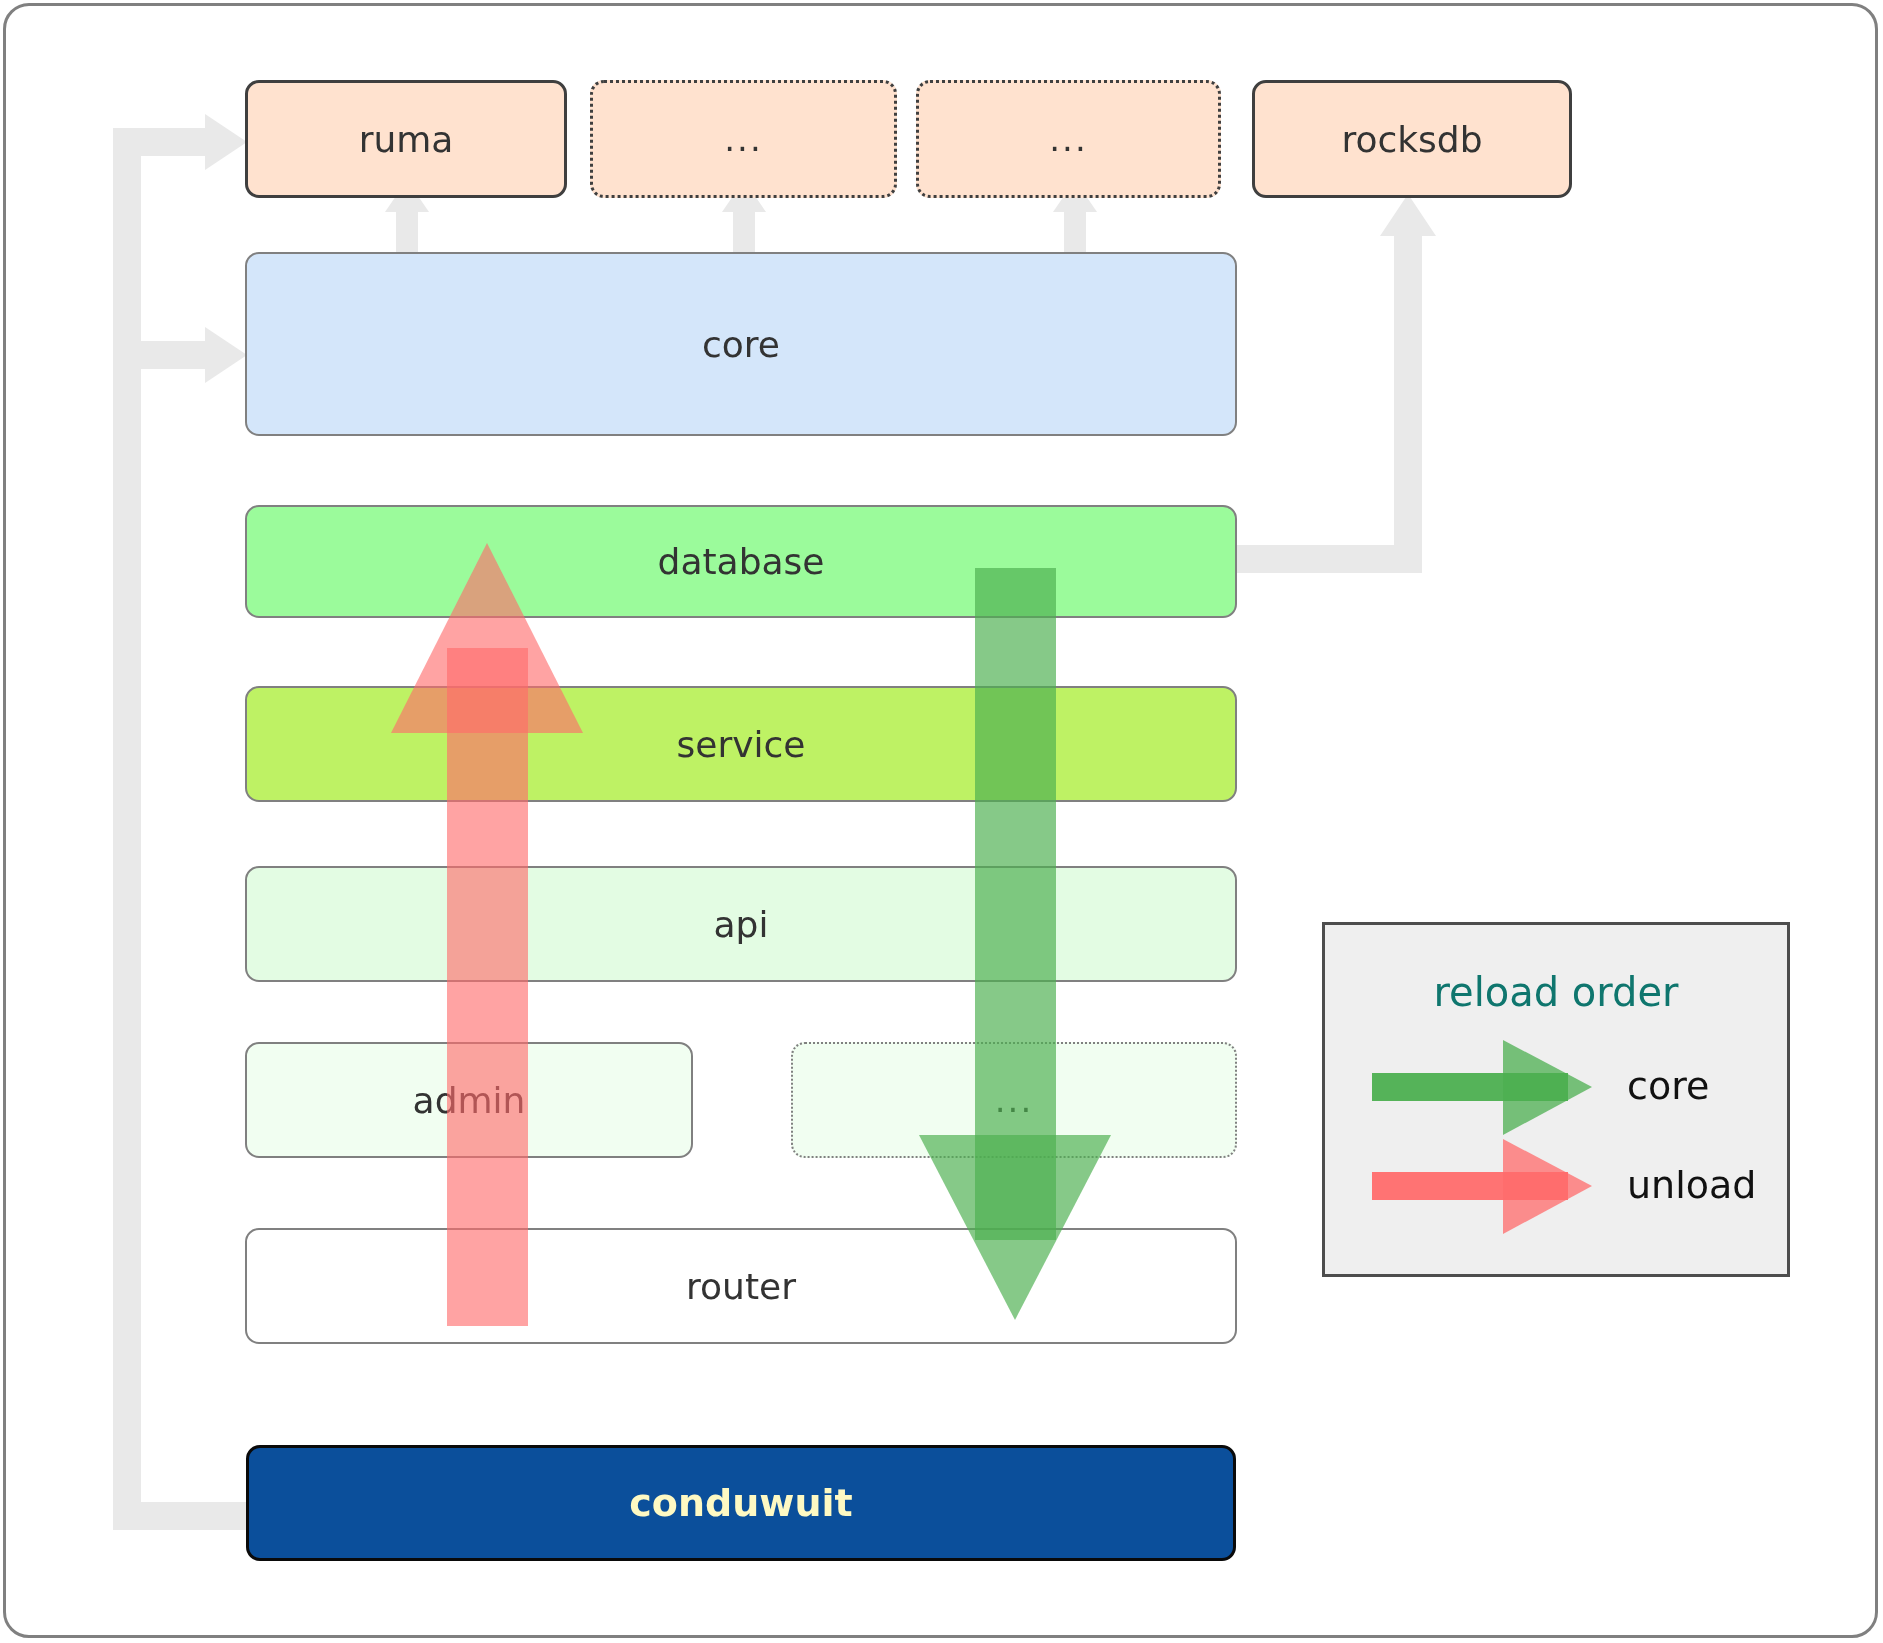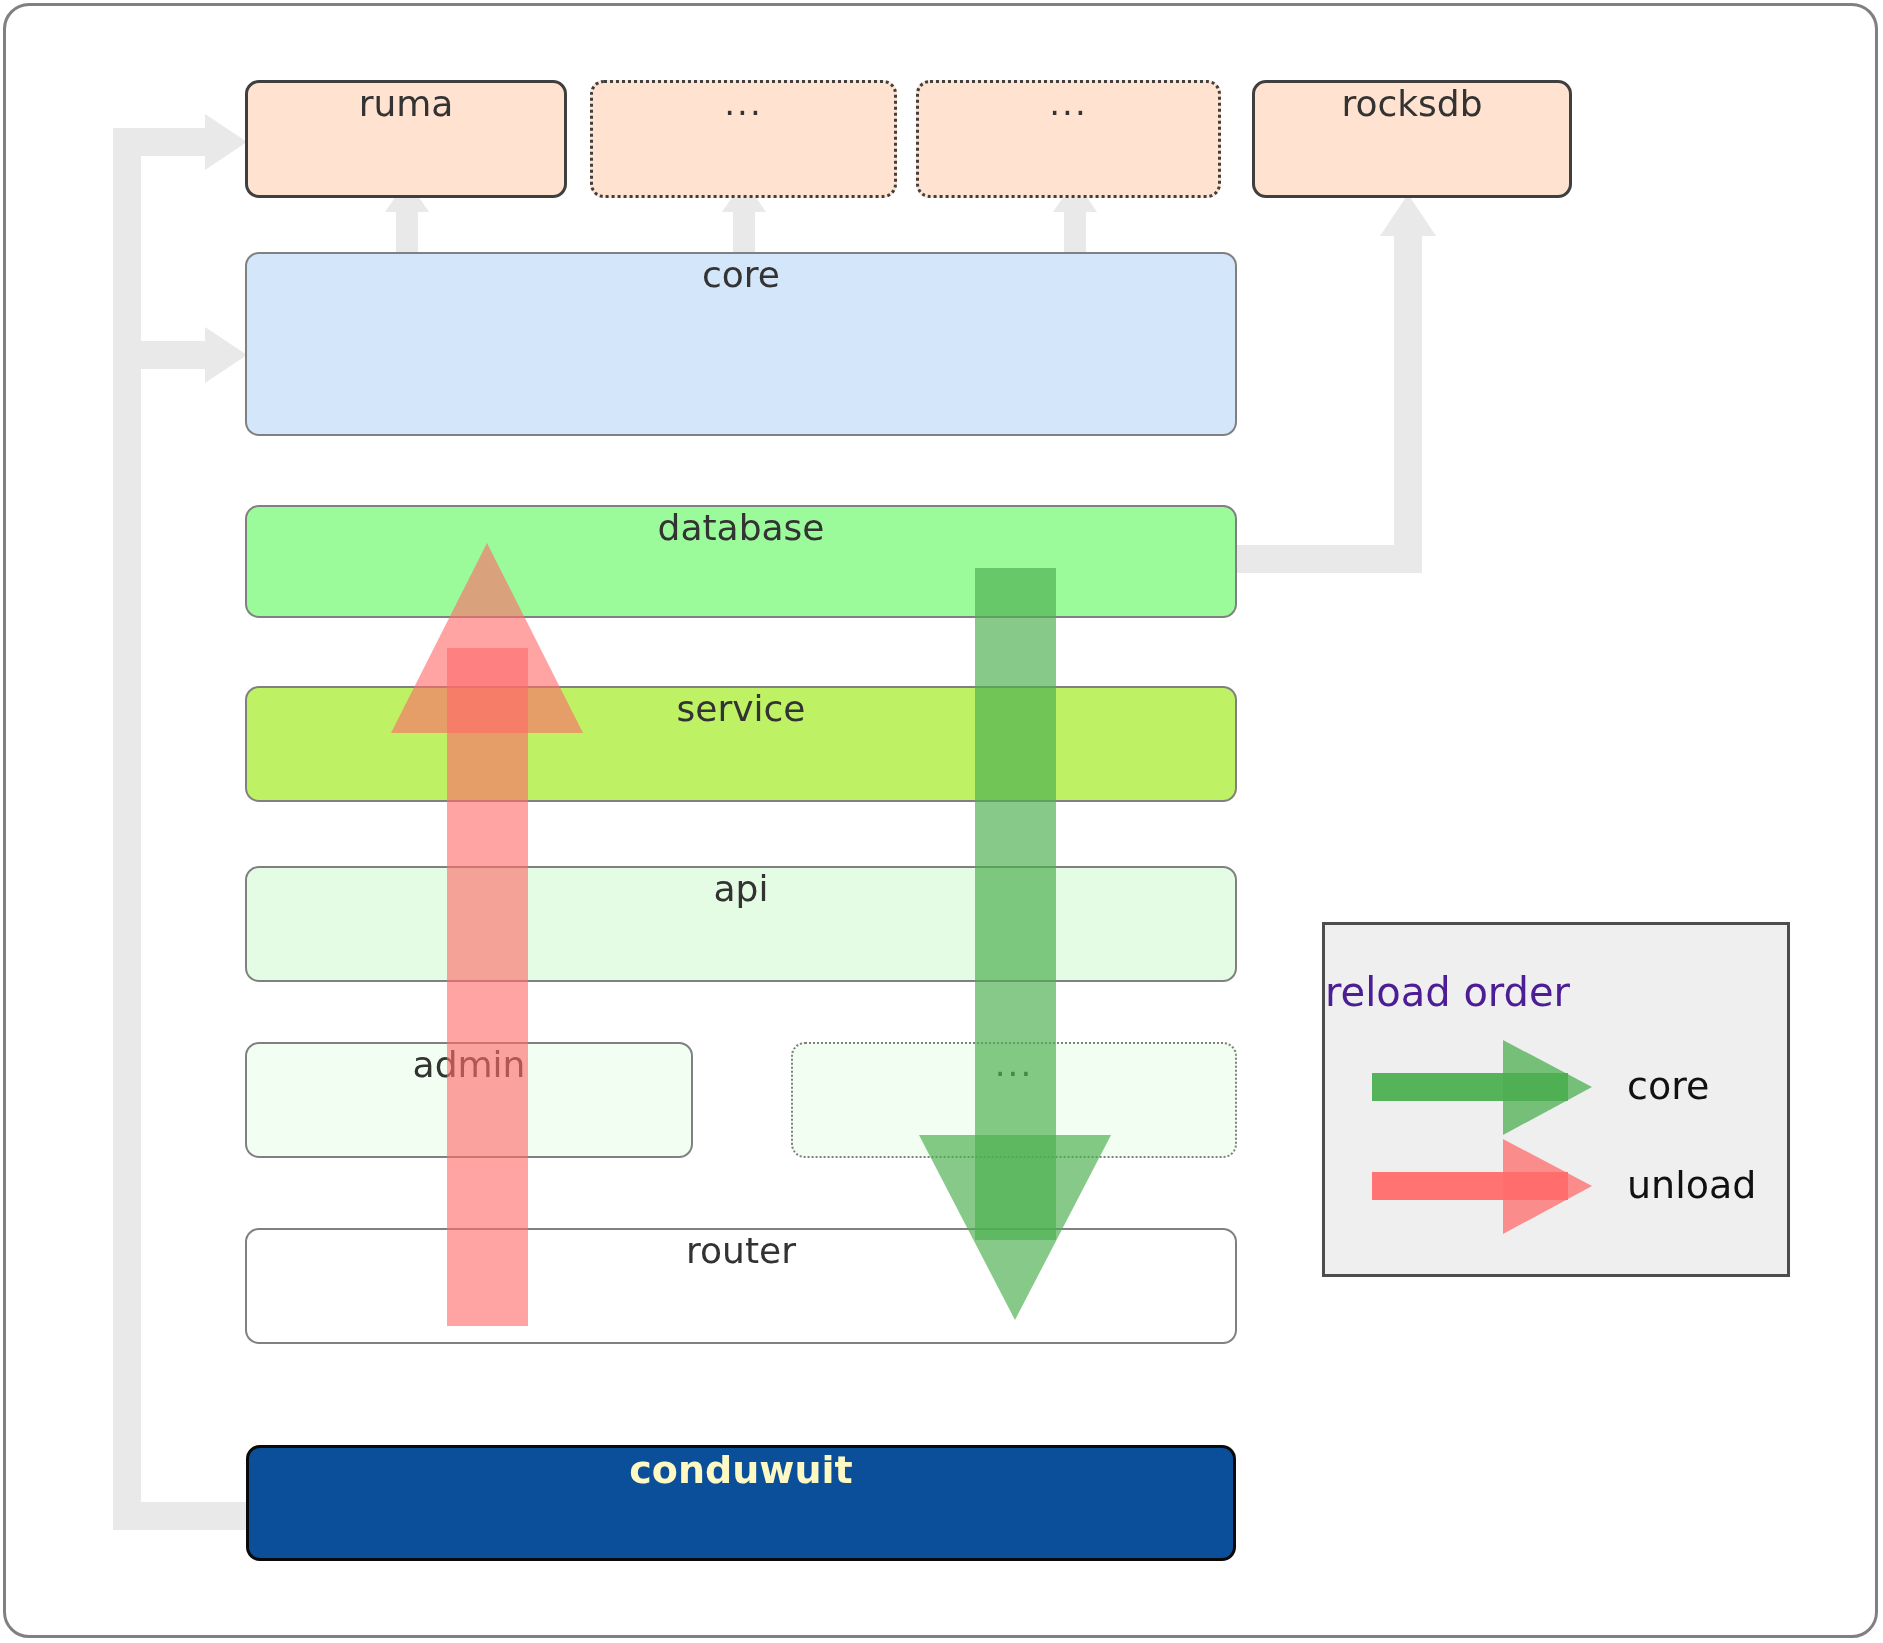--- a/index.html
+++ b/index.html
@@ -1,29 +1,29 @@
 <!DOCTYPE html>
 <html><head>
 <meta charset="utf-8">
 <style>
   html,body{margin:0;padding:0;background:#ffffff;}
   body{width:1883px;height:1643px;font-family:"DejaVu Sans",sans-serif;}
   #stage{position:relative;width:1883px;height:1643px;overflow:hidden;background:#fff;}
   #frame{position:absolute;left:3px;top:3px;width:1875px;height:1635px;
          border:3px solid #808080;border-radius:26px;background:#fff;box-sizing:border-box;}
-  .node{position:absolute;box-sizing:border-box;display:flex;align-items:flex-start;
+  .node{position:absolute;box-sizing:border-box;display:flex;align-items:center;
         justify-content:center;border-radius:14px;color:#333333;font-size:36px;}
   .node.solid{border:3px solid #3f3f3f;}
   .node.dotted{border:3px dotted #3f3f3f;}
   .node.thin{border:2px solid #808080;}
   .node.thindot{border:2px dotted #808080;}
   .ell{letter-spacing:2px;font-size:34px;}
   #legend{position:absolute;background:#efefef;border:3px solid #4d4d4d;box-sizing:border-box;}
-  #legend-title{position:absolute;width:100%;text-align:left;top:44px;
-                font-size:40px;color:#4c1d95;}
+  #legend-title{position:absolute;width:100%;text-align:center;top:44px;
+                font-size:40px;color:#0f766e;}
   .leg-label{position:absolute;font-size:38px;color:#111;}
   svg{position:absolute;left:0;top:0;overflow:visible;}
   .arrowsvg{pointer-events:none;}
 </style>
 </head>
 <body>
 
 <div id="stage">
   <div id="frame"></div>
 

